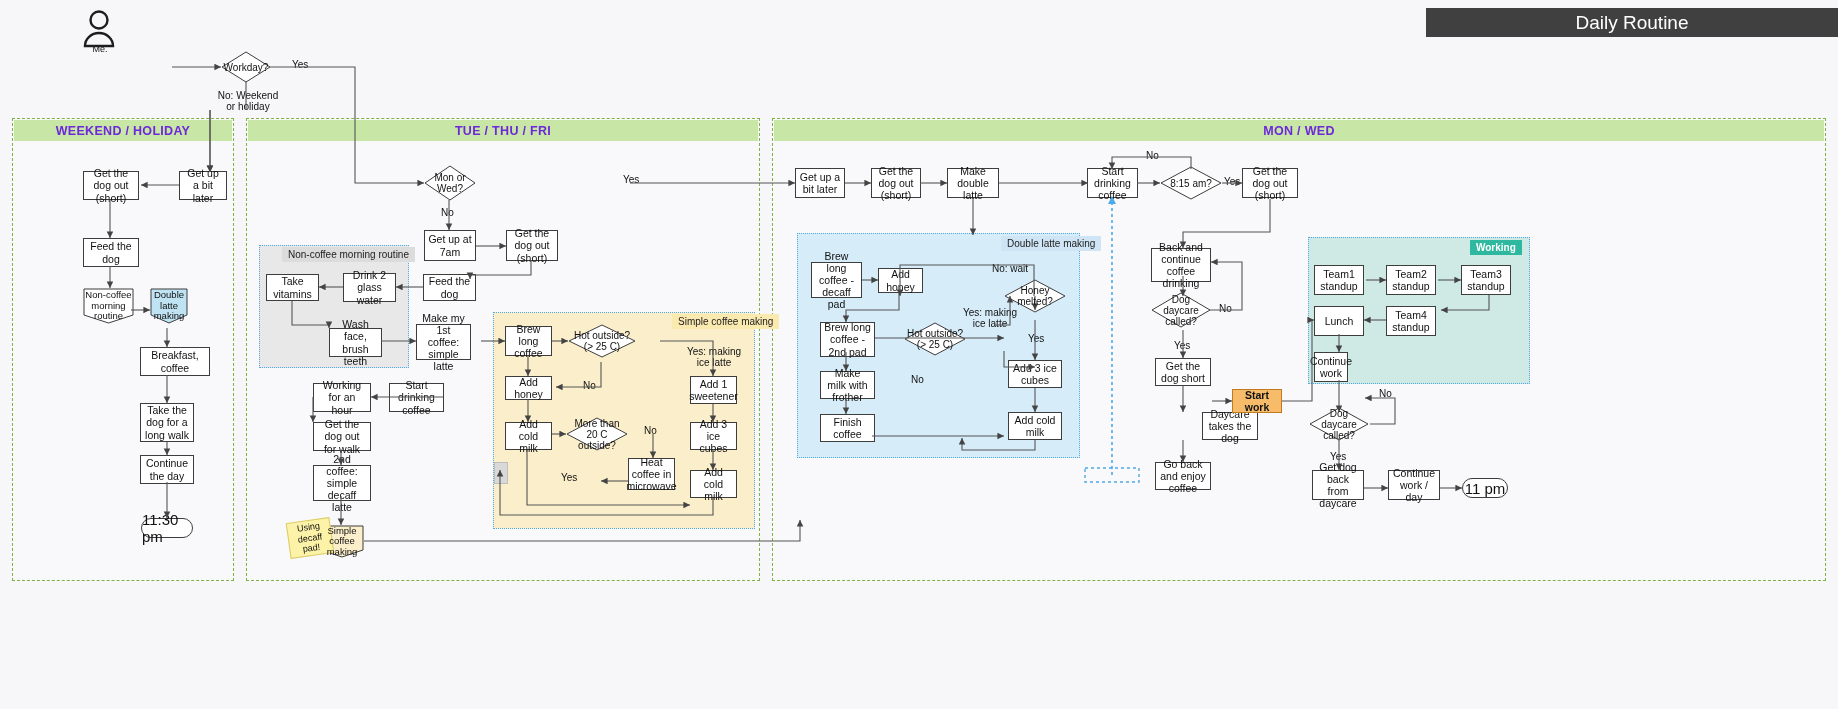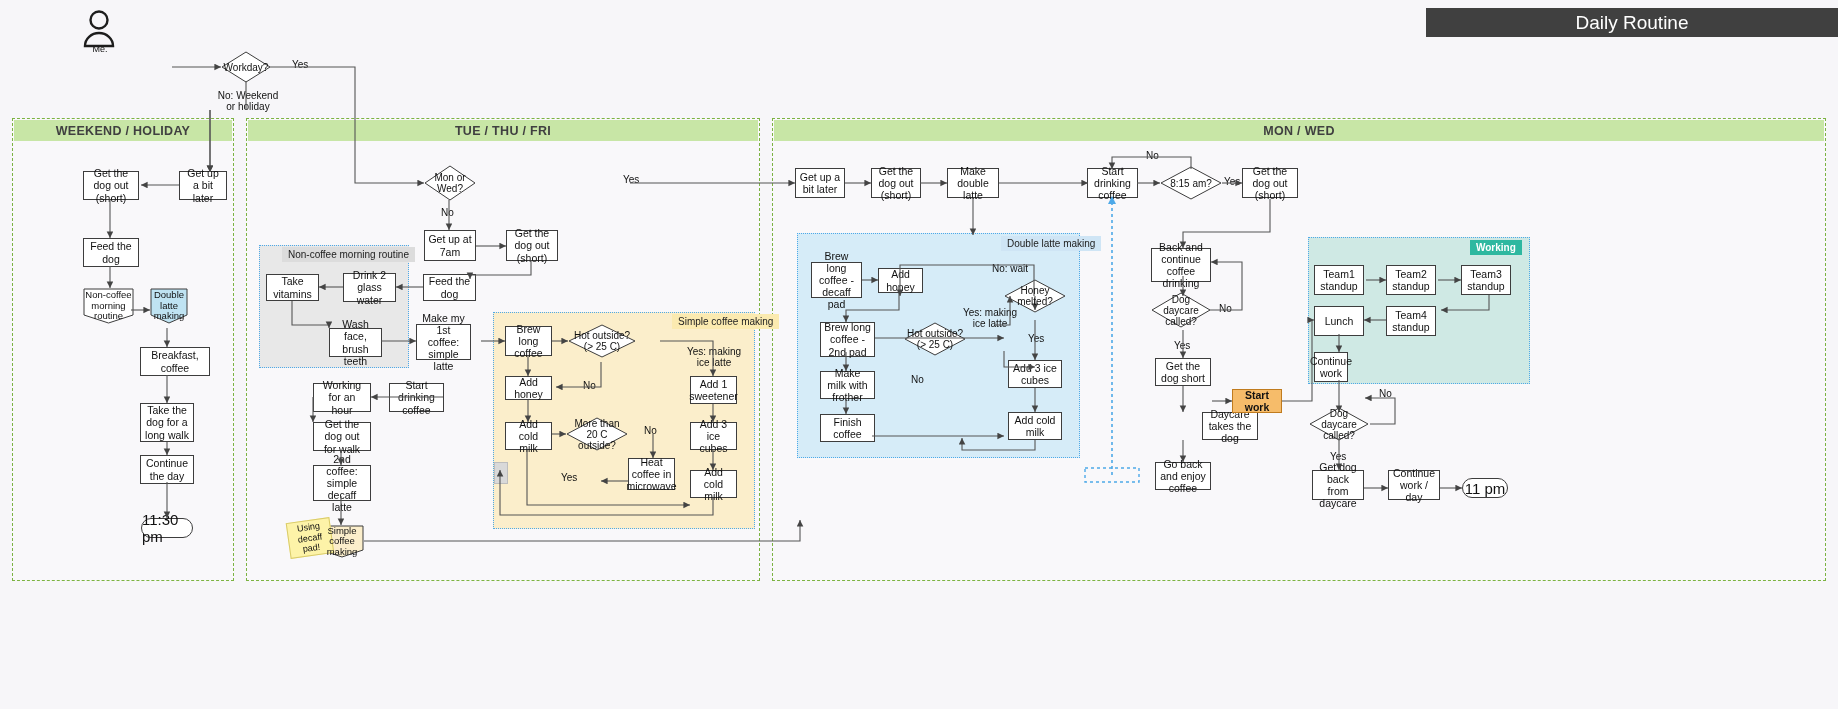--- a/index.html
+++ b/index.html
@@ -32,21 +32,21 @@
     text-align:center;font-size:9.5px;line-height:1.1;color:#111;
   }
   .pent .pshape{position:absolute;left:0;top:0;width:100%;height:100%;}
   .pent .ptext{position:relative;z-index:2;}
   .lane{
     position:absolute;box-sizing:border-box;
     border:1.5px dashed #7cb342;background:rgba(255,255,255,0.25);
   }
   .lanehdr{
     position:absolute;box-sizing:border-box;
-    background:#c8e6a6;color:#404040;font-weight:bold;font-size:12.5px;
+    background:#c8e6a6;color:#6d28d9;font-weight:bold;font-size:12.5px;
     display:flex;align-items:center;justify-content:center;letter-spacing:.3px;
   }
   .group{
     position:absolute;box-sizing:border-box;
     border:1.5px dotted #4ea9e8;
   }
   .grouplabel{
     position:absolute;font-size:10px;color:#222;padding:2px 6px;
   }
   .edgelabel{

